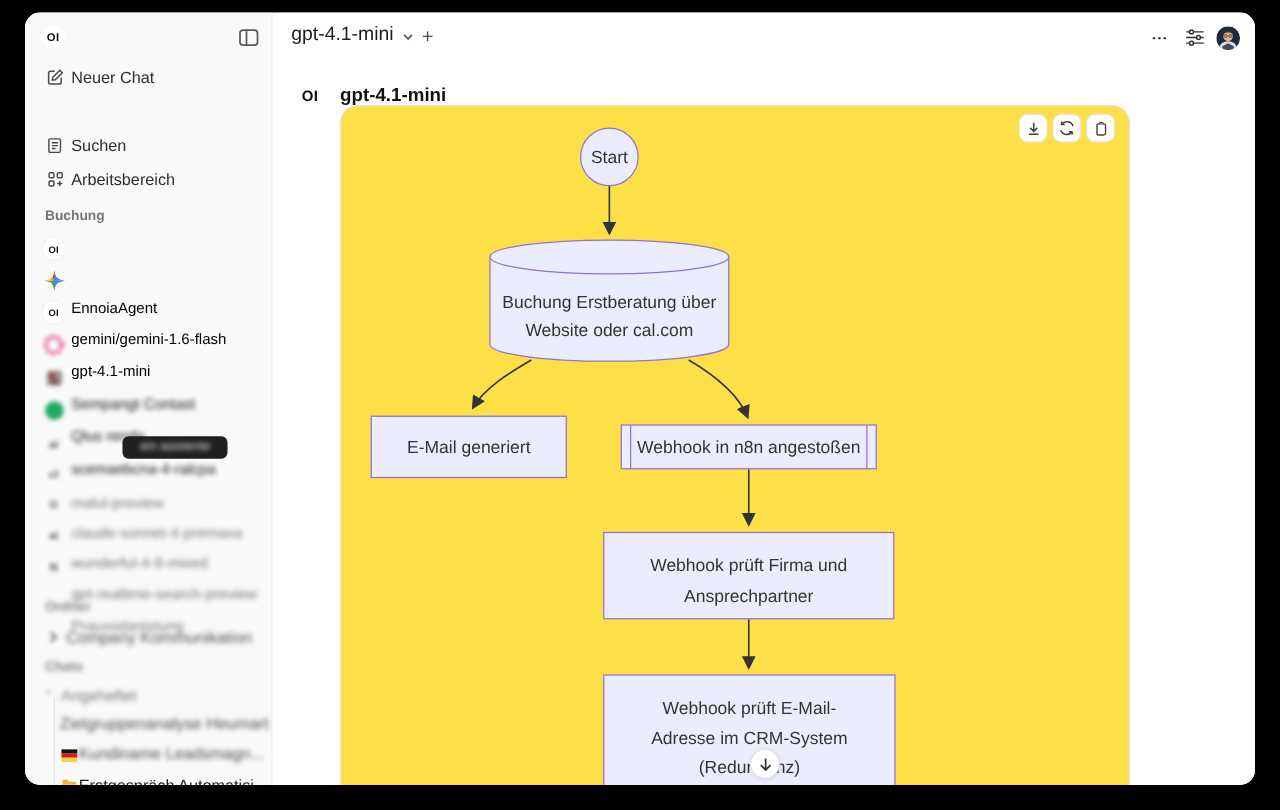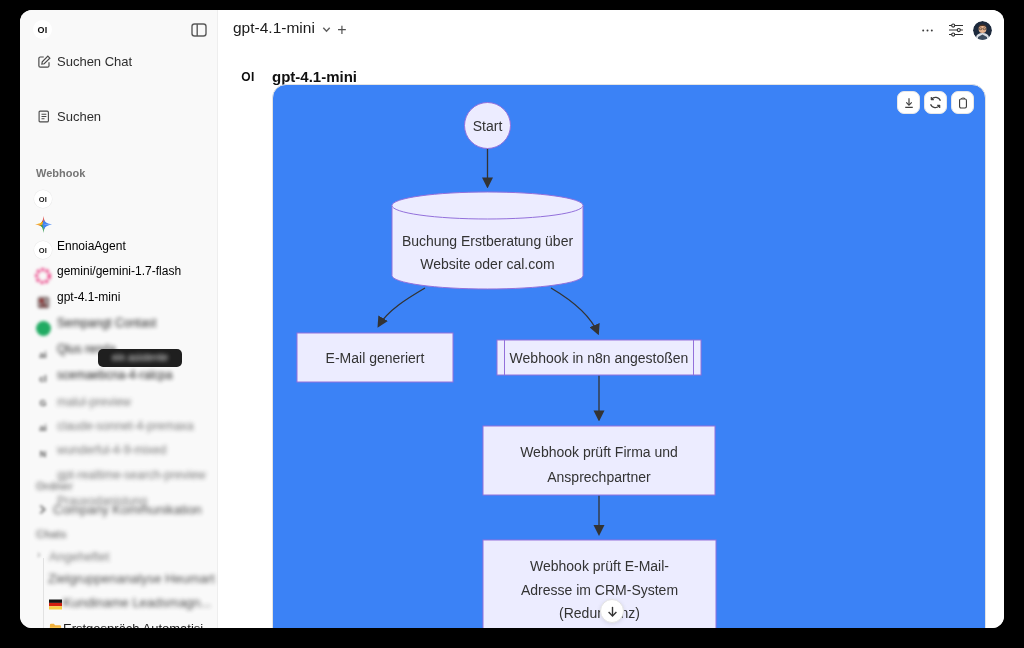--- a/index.html
+++ b/index.html
@@ -64,22 +64,22 @@
   .topbar-plus { position:absolute; left:113px; top:10px; width:20px; height:20px; font-size:16px; color:#4f4f4f; text-align:center; line-height:20px; cursor:pointer; font-weight:400; }
 
   .top-dots { position:absolute; left:698px; top:10px; width:20px; height:20px; color:#3c3c3c; cursor:pointer; display:flex; align-items:center; justify-content:center; }
   .top-sliders { position:absolute; left:728px; top:11px; width:18px; height:18px; color:#2f2f2f; cursor:pointer; }
   .avatar { position:absolute; left:754px; top:11px; width:19px; height:19px; border-radius:50%; overflow:hidden; cursor:pointer; }
 
   .msg-avatar { position:absolute; left:16px; top:54px; width:26px; height:26px; border-radius:50%; display:flex; align-items:center; justify-content:center; font-weight:800; font-size:12px; letter-spacing:0.3px; color:#0d0d0d; }
   .msg-name { position:absolute; left:53px; top:58px; font-size:15px; font-weight:700; color:#111; }
 
   .panel {
-    position:absolute; left:53px; top:74px; width:714px; height:564px;
-    border:1px solid #e3e3e3; border-radius:14px; background:#3b82f6;text-decoration:underline;
+    position:absolute; left:53px; top:74px; width:632px; height:564px;
+    border:1px solid #e3e3e3; border-radius:14px; background:#fde047;text-decoration:underline;
   }
   .panel-btns { position:absolute; right:11px; top:6px; display:flex; gap:4px; }
   .pbtn { width:23px; height:23px; border:1px solid #e7e7e7; border-radius:7px; background:#fff; display:flex; align-items:center; justify-content:center; color:#3f3f3f; cursor:pointer; }
 
   .diagram { position:absolute; left:0; top:0; width:714px; height:562px; }
   .diagram text { font-family:"Liberation Sans", sans-serif; font-size:14px; fill:#333; }
 
   .scroll-btn {
     position:absolute; left:381px; top:589px; width:24px; height:24px; border-radius:50%;
     background:#fff; border:1px solid #e4e4e4; box-shadow:0 1px 4px rgba(0,0,0,0.1);
@@ -105,56 +105,68 @@
       </div>
     </div>
 
     <div class="srow" style="top:38px">
       <span class="ic">
         <svg width="15" height="15" viewBox="0 0 20 20" fill="none" stroke="currentColor" stroke-width="1.6">
             <path d="M16 11v4.5a2 2 0 0 1-2 2H4.5a2 2 0 0 1-2-2V6a2 2 0 0 1 2-2H9"></path>
             <path d="M14.5 2.9l2.6 2.6L9.6 13l-3.1.5.5-3.1 7.5-7.5z"></path>
           </svg>
       </span>
-      <span class="lbl">Suchen Chat</span>
+      <span class="lbl">Neuer Chat</span>
     </div>
     <div class="srow" style="top:93px">
       <span class="ic">
         <svg width="15" height="15" viewBox="0 0 20 20" fill="none" stroke="currentColor" stroke-width="1.5">
             <path d="M4 2.8h9.5a1.7 1.7 0 0 1 1.7 1.7v11a1.7 1.7 0 0 1-1.7 1.7H4a1.2 1.2 0 0 1-1.2-1.2V4A1.2 1.2 0 0 1 4 2.8z"></path>
             <line x1="6" y1="7" x2="12.5" y2="7"></line>
             <line x1="6" y1="10" x2="12.5" y2="10"></line>
             <line x1="6" y1="13" x2="10" y2="13"></line>
           </svg>
       </span>
       <span class="lbl">Suchen</span>
     </div>
-
-    <div class="section-label" style="top:157px">Webhook</div>
+    <div class="srow" style="top:120px">
+      <span class="ic">
+        <svg width="15" height="15" viewBox="0 0 20 20" fill="none" stroke="currentColor" stroke-width="1.6">
+            <rect x="3" y="3" width="5.2" height="5.2" rx="1.4"></rect>
+            <rect x="11.8" y="3" width="5.2" height="5.2" rx="1.4"></rect>
+            <rect x="3" y="11.8" width="5.2" height="5.2" rx="1.4"></rect>
+            <line x1="14.4" y1="11.6" x2="14.4" y2="17"></line>
+            <line x1="11.7" y1="14.3" x2="17.1" y2="14.3"></line>
+          </svg>
+      </span>
+      <span class="lbl">Arbeitsbereich</span>
+    </div>
+
+    <div class="section-label" style="top:157px">Buchung</div>
 
     <div class="mrow" style="top:177px">
       <span class="mic">
           <span class="oi-circle">OI</span>
         </span>
       <span class="mlbl">EnnoiaAgent</span>
     </div>
     <div class="mrow" style="top:202px">
       <span class="mic">
         <svg width="17" height="17" viewBox="0 0 16 16">
           <path d="M8 0 C8.7 4.6 9.4 5.9 11 7 L8 8 Z" fill="#EA4335"></path>
           <path d="M8 0 C7.6 4.6 6.6 5.9 5 7 L8 8 Z" fill="#C5221F"></path>
           <path d="M0 8 C4.6 7.3 5.9 6.6 7 5 L8 8 Z" fill="#FBBC04"></path>
           <path d="M0 8 C4.6 8.7 5.9 9.4 7 11 L8 8 Z" fill="#E37400"></path>
           <path d="M8 16 C7.3 11.4 6.6 10.1 5 9 L8 8 Z" fill="#34A853"></path>
           <path d="M8 16 C8.7 11.4 9.4 10.1 11 9 L8 8 Z" fill="#188038"></path>
           <path d="M16 8 C11.4 7.1 9.7 6.2 8.4 3.6 L6.8 8 Z" fill="#4285F4"></path>
           <path d="M16 8 C11.4 8.9 9.7 9.8 8.4 12.4 L6.8 8 Z" fill="#4285F4"></path>
         </svg>
       </span>
-      <span class="mlbl">gemini/gemini-1.7-flash</span>
+      <span class="mlbl">gemini/gemini-1.6-flash</span>
     </div>
     <div class="mrow" style="top:228px">
       <span class="mic">
           <span class="oi-circle">OI</span>
         </span>
       <span class="mlbl">gpt-4.1-mini</span>
     </div>
     <div class="mrow" style="top:254px">
       <span class="mic redacted-ic">
         <svg width="16" height="16" viewBox="0 0 16 16">

